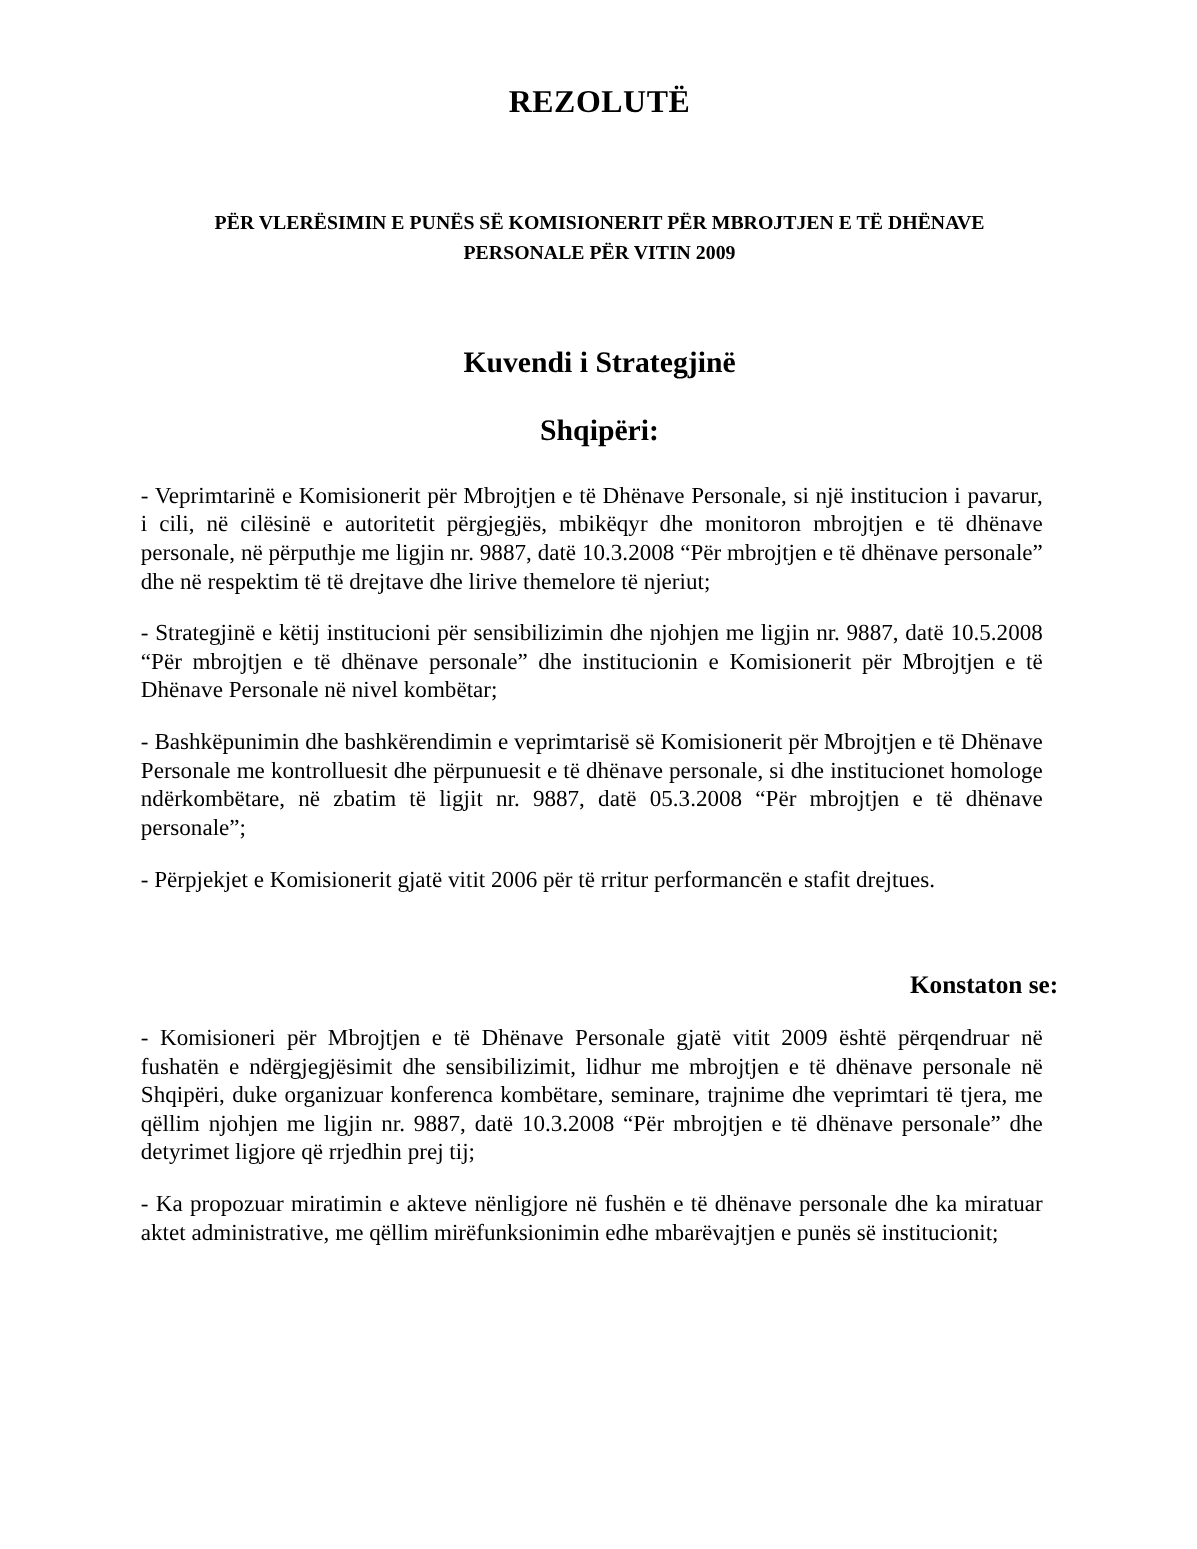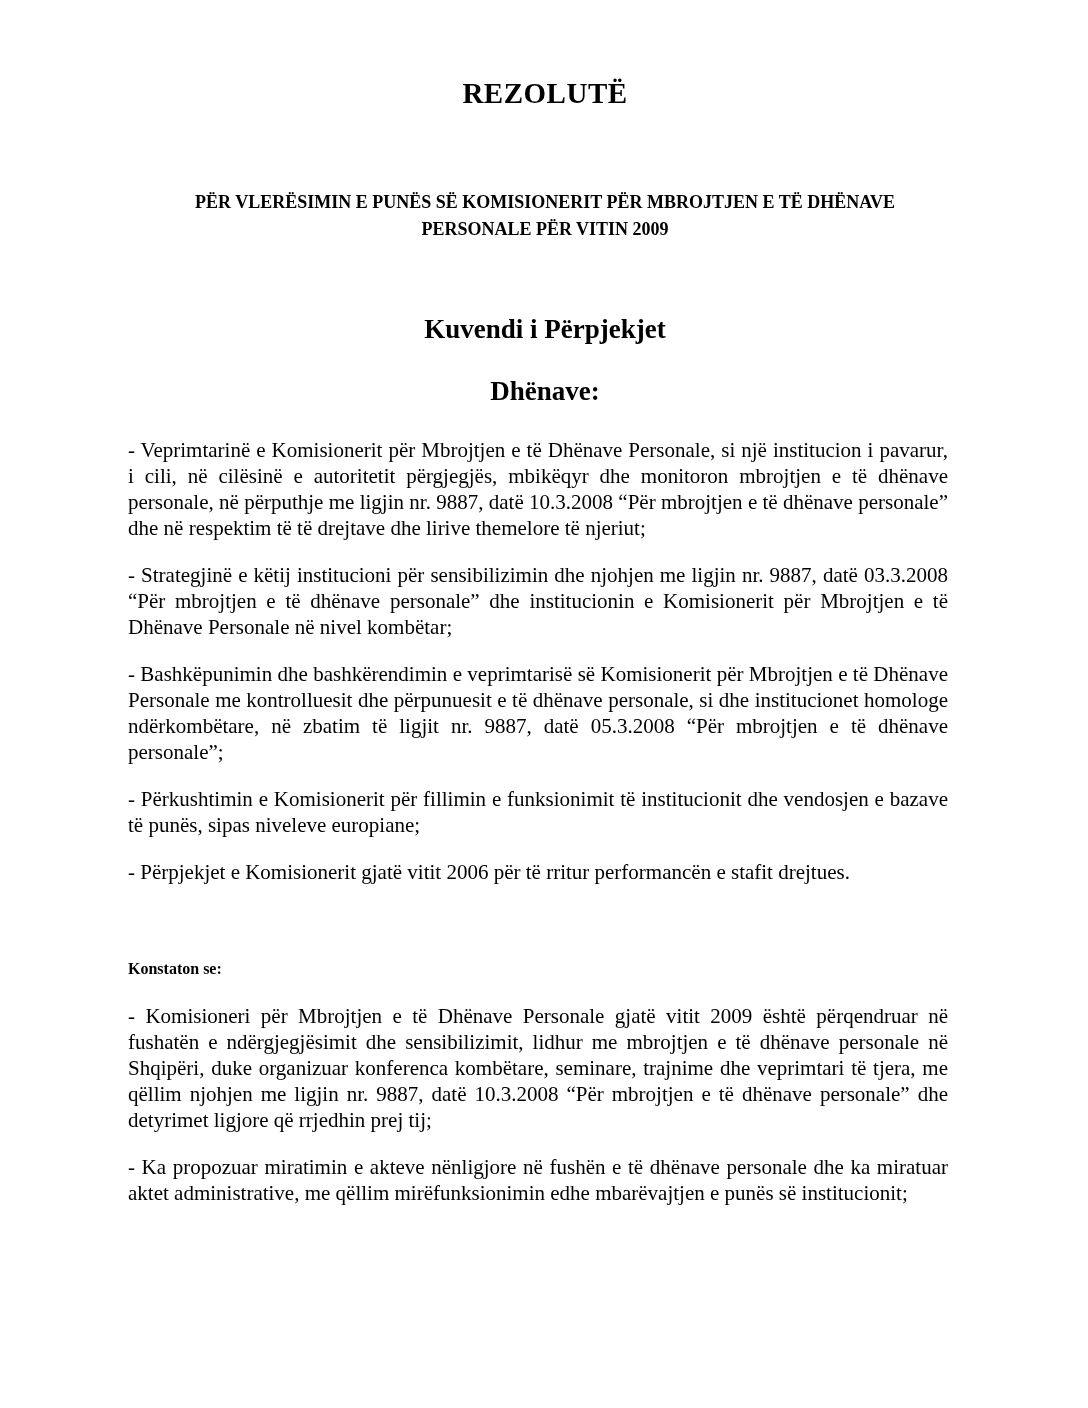--- a/index.html
+++ b/index.html
@@ -56,44 +56,43 @@
     font-size: 21px;
     line-height: 26px;
     text-align: justify;
     text-align-last: left;
   }
   .first-body-para {
     margin-top: 30px;
   }
   .konstaton-heading {
     margin: 71px 0 16px 0;
-    font-size: 16px;
+    font-size: 23px;
     line-height: 26px;
     font-weight: 700;
-    text-align: left;
+    text-align: right;
   }
 </style>
 </head>
 <body>
 
 <div class="page">
 
   <h1 class="doc-title">REZOLUTË</h1>
 
   <div class="doc-subtitle">PËR VLERËSIMIN E PUNËS SË KOMISIONERIT PËR MBROJTJEN E TË DHËNAVE PERSONALE PËR VITIN 2009</div>
 
-  <h2 class="assembly-heading">Kuvendi i Përpjekjet</h2>
+  <h2 class="assembly-heading">Kuvendi i Strategjinë</h2>
 
-  <h2 class="section-heading">Dhënave:</h2>
+  <h2 class="section-heading">Shqipëri:</h2>
 
   <div>
     <p class="body-para first-body-para">- Veprimtarinë e Komisionerit për Mbrojtjen e të Dhënave Personale, si një institucion i pavarur, i cili, në cilësinë e autoritetit përgjegjës, mbikëqyr dhe monitoron mbrojtjen e të dhënave personale, në përputhje me ligjin nr. 9887, datë 10.3.2008 “Për mbrojtjen e të dhënave personale” dhe në respektim të të drejtave dhe lirive themelore të njeriut;</p>
-    <p class="body-para">- Strategjinë e këtij institucioni për sensibilizimin dhe njohjen me ligjin nr. 9887, datë 03.3.2008 “Për mbrojtjen e të dhënave personale” dhe institucionin e Komisionerit për Mbrojtjen e të Dhënave Personale në nivel kombëtar;</p>
+    <p class="body-para">- Strategjinë e këtij institucioni për sensibilizimin dhe njohjen me ligjin nr. 9887, datë 10.5.2008 “Për mbrojtjen e të dhënave personale” dhe institucionin e Komisionerit për Mbrojtjen e të Dhënave Personale në nivel kombëtar;</p>
     <p class="body-para">- Bashkëpunimin dhe bashkërendimin e veprimtarisë së Komisionerit për Mbrojtjen e të Dhënave Personale me kontrolluesit dhe përpunuesit e të dhënave personale, si dhe institucionet homologe ndërkombëtare, në zbatim të ligjit nr. 9887, datë 05.3.2008 “Për mbrojtjen e të dhënave personale”;</p>
-    <p class="body-para">- Përkushtimin e Komisionerit për fillimin e funksionimit të institucionit dhe vendosjen e bazave të punës, sipas niveleve europiane;</p>
     <p class="body-para">- Përpjekjet e Komisionerit gjatë vitit 2006 për të rritur performancën e stafit drejtues.</p>
   </div>
 
   <h3 class="konstaton-heading">Konstaton se:</h3>
 
   <div>
     <p class="body-para">- Komisioneri për Mbrojtjen e të Dhënave Personale gjatë vitit 2009 është përqendruar në fushatën e ndërgjegjësimit dhe sensibilizimit, lidhur me mbrojtjen e të dhënave personale në Shqipëri, duke organizuar konferenca kombëtare, seminare, trajnime dhe veprimtari të tjera, me qëllim njohjen me ligjin nr. 9887, datë 10.3.2008 “Për mbrojtjen e të dhënave personale” dhe detyrimet ligjore që rrjedhin prej tij;</p>
     <p class="body-para">- Ka propozuar miratimin e akteve nënligjore në fushën e të dhënave personale dhe ka miratuar aktet administrative, me qëllim mirëfunksionimin edhe mbarëvajtjen e punës së institucionit;</p>
   </div>
 

